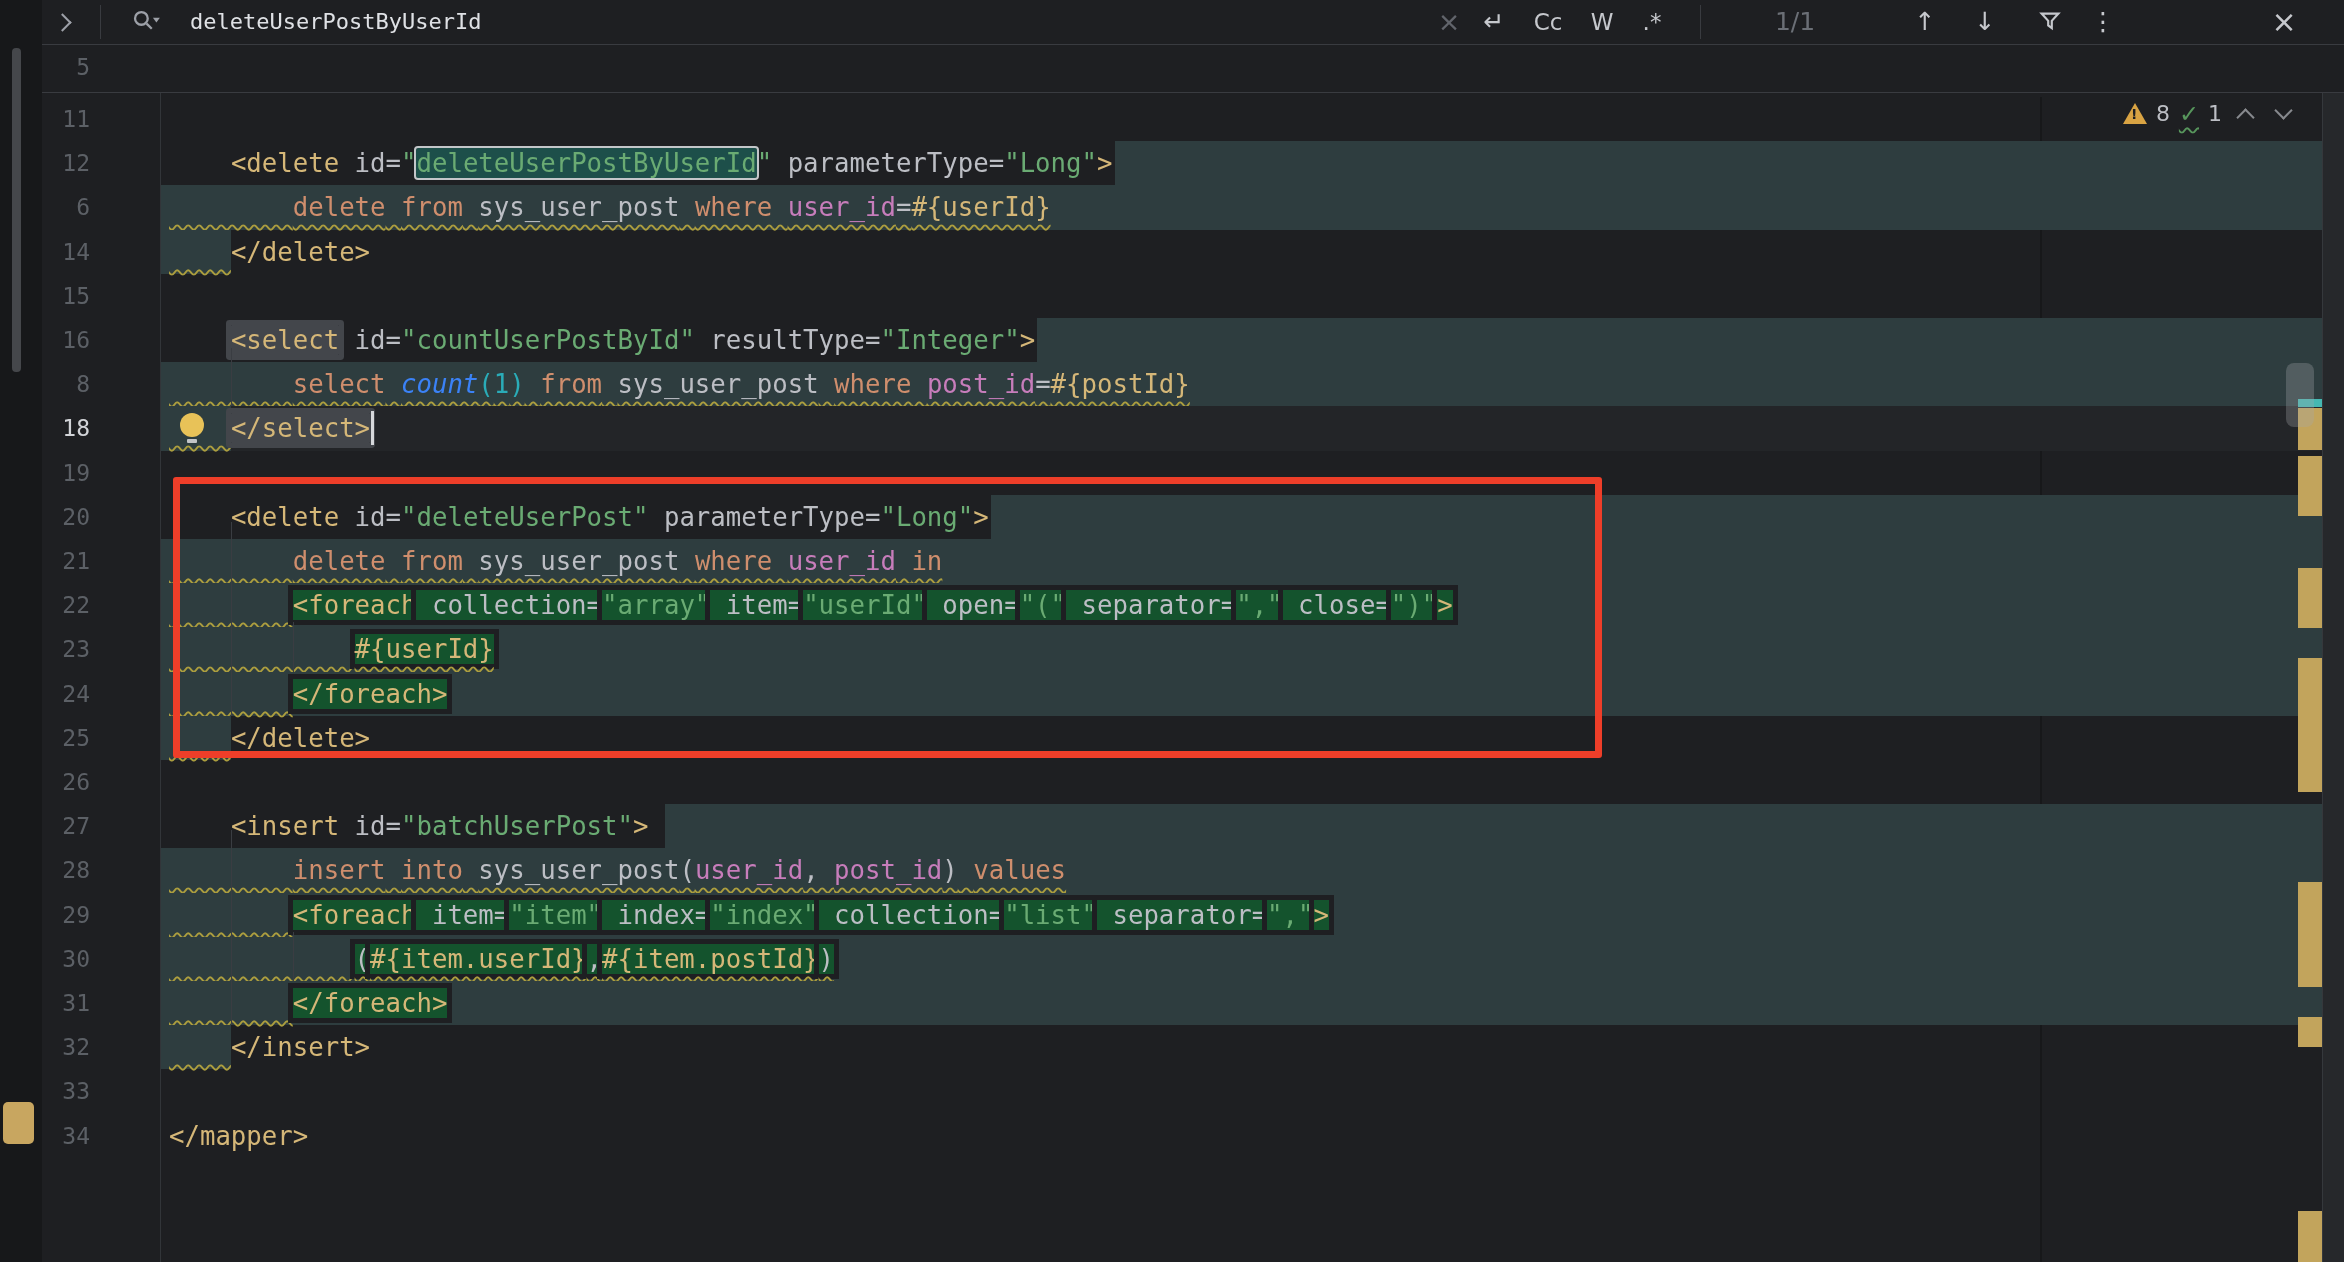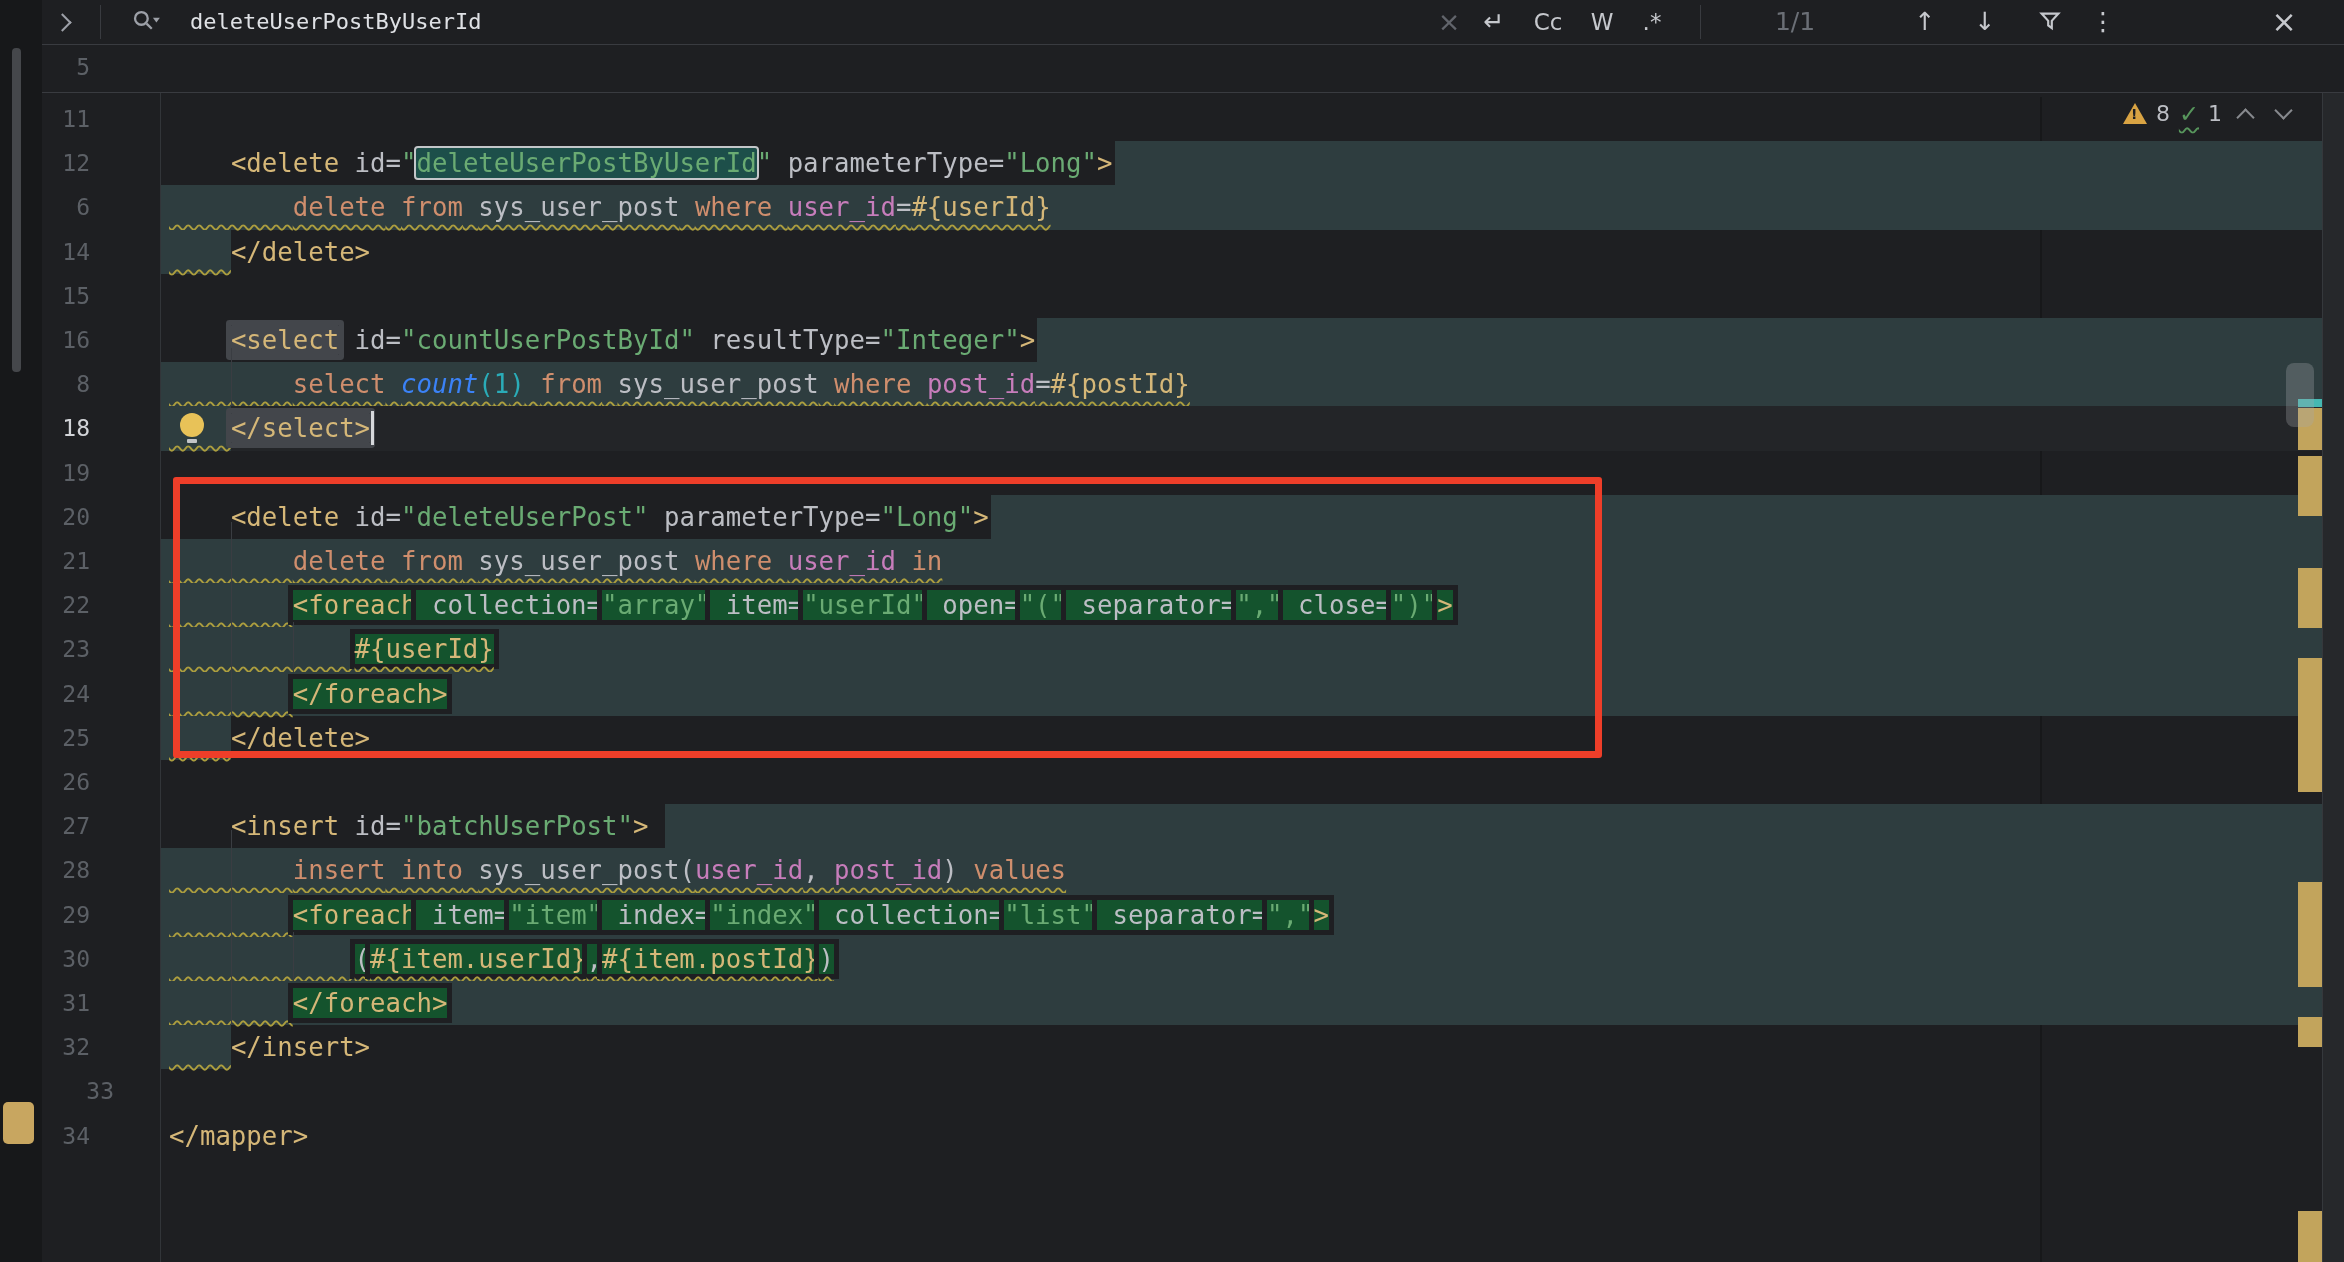--- a/index.html
+++ b/index.html
@@ -226,21 +226,21 @@
       <div class="line" style="top: 981px;">
         <div class="linebg" style="left: 161px; width: 2161px;"></div>
         <span class="lnum">31</span>
         <span class="codeline"><span class="tok wavy">        </span><span class="tok tag box-dark">&lt;/foreach&gt;</span></span>
       </div>
       <div class="line" style="top: 1025.2px;">
         <div class="linebg" style="left: 161px; width: 70px;"></div>
         <span class="lnum">32</span>
         <span class="codeline"><span class="tok wavy">    </span><span class="tok tag">&lt;/insert&gt;</span></span>
       </div>
-      <div class="line" style="top: 1069.4px; margin-left: 24px;">
+      <div class="line" style="top: 1069.4px;">
         <span class="lnum">33</span>
         <span class="codeline"></span>
       </div>
       <div class="line" style="top: 1113.6px;">
         <span class="lnum">34</span>
         <span class="codeline"><span class="tok tag">&lt;/mapper&gt;</span></span>
       </div>
     </div>
 
   <div class="redbox"></div>

